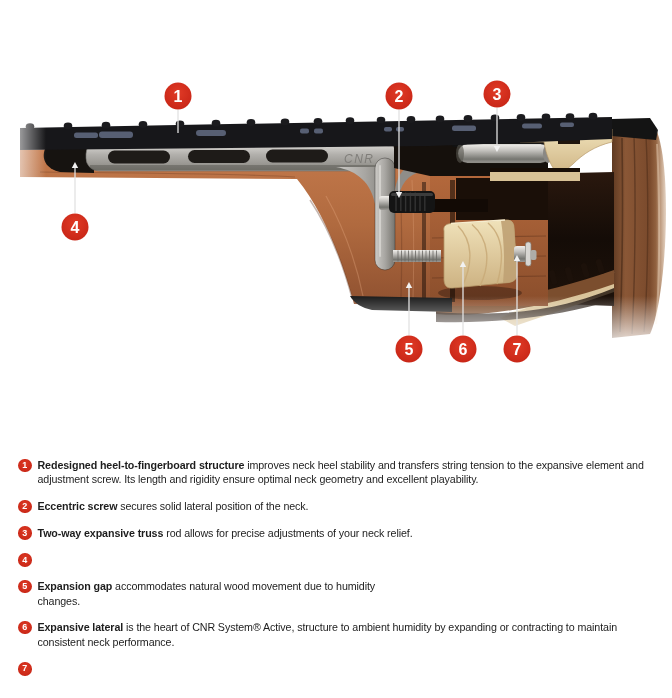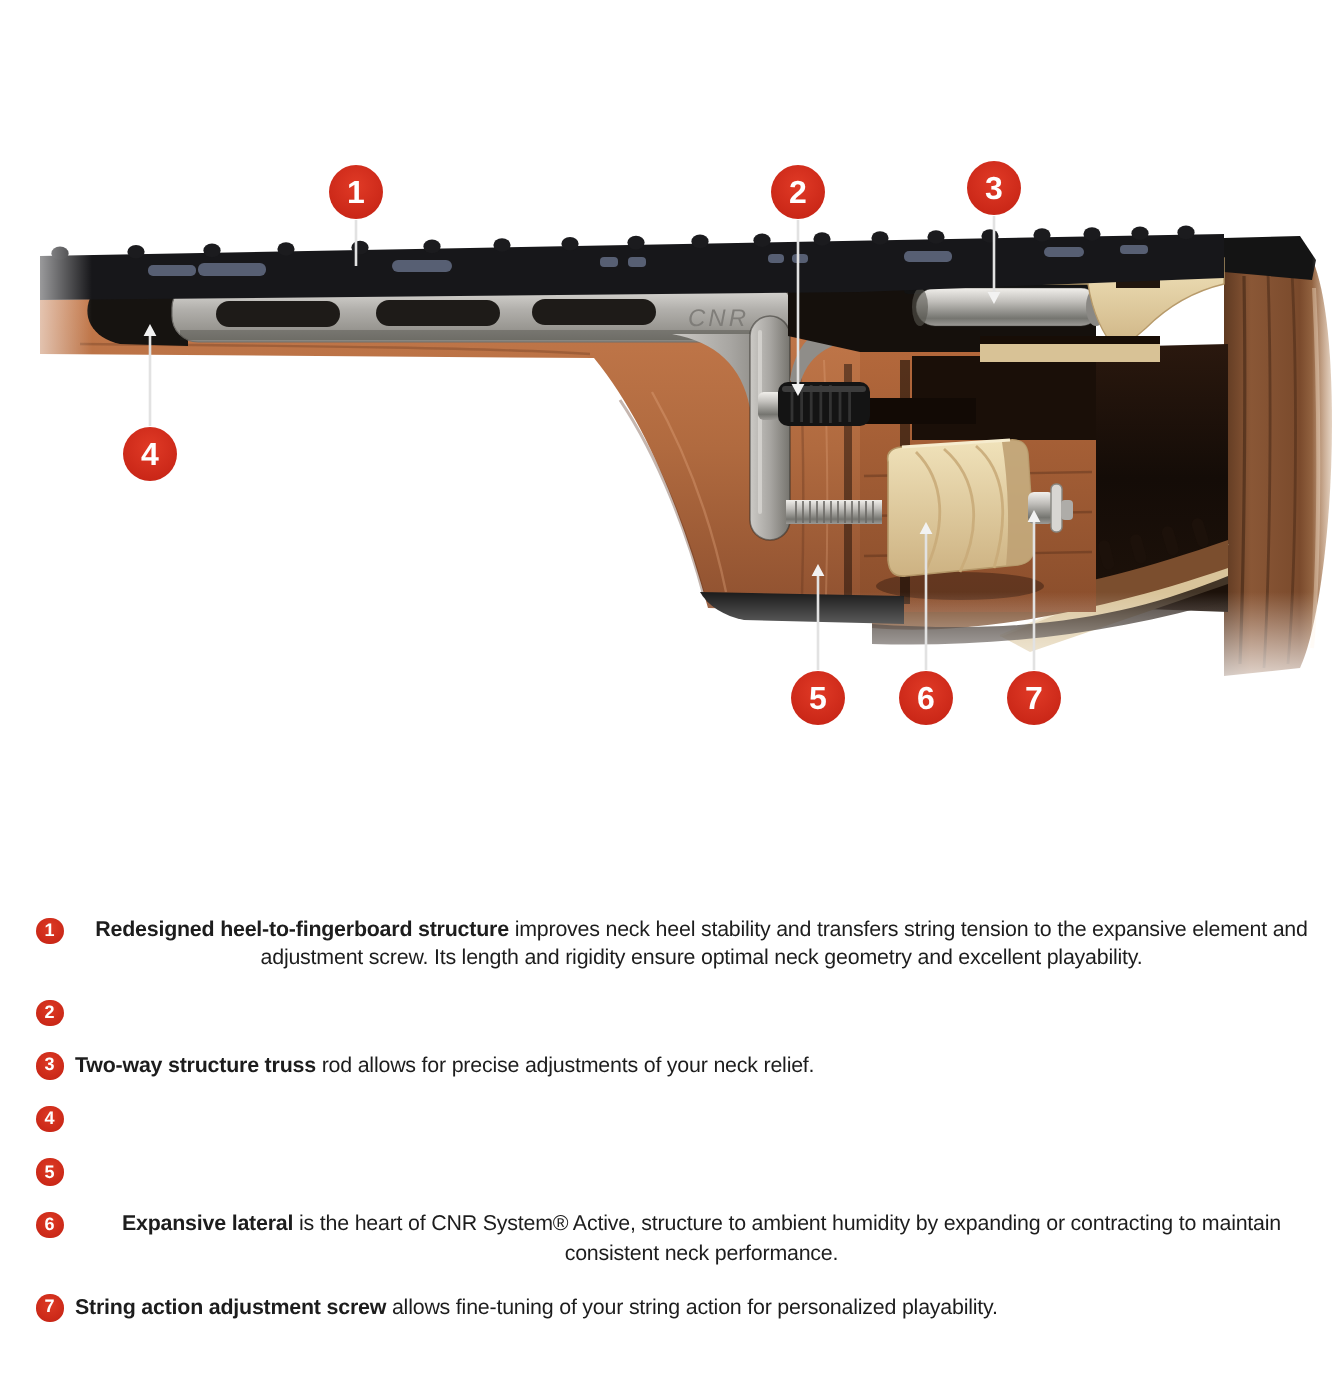--- a/index.html
+++ b/index.html
@@ -3,21 +3,21 @@
 <meta charset="utf-8">
 <style>
   html,body{margin:0;padding:0;background:#fff;}
   .page{position:relative;width:672px;height:698px;background:#fff;overflow:hidden;
         font-family:"Liberation Sans",sans-serif;color:#1d1d1d;}
   .diagram{position:relative;width:672px;height:450px;}
   .diagram svg{display:block;}
   .legend{padding:8px 8px 0 18px;}
   .legend-item{display:flex;align-items:flex-start;margin-bottom:12.5px;
                font-size:10.7px;line-height:1.34;letter-spacing:-0.1px;}
-  .legend-item p{margin:0;max-width:638px;text-align:center;}
+  .legend-item p{margin:0;max-width:638px;}
   .legend-item .desc{white-space:pre-line;}
   .badge{flex:0 0 auto;width:13.5px;height:13.5px;border-radius:50%;
          background:radial-gradient(circle at 50% 38%,#dd3a24,#c32113);
          color:#fff;font-size:9px;font-weight:700;line-height:1;
          display:flex;align-items:center;justify-content:center;
          margin:0.5px 6px 0 0;}
   .cnum{fill:#fff;font-family:"Liberation Sans",sans-serif;font-size:16px;font-weight:700;text-anchor:middle;}
   .emboss{fill:#7e7c78;font-family:"Liberation Sans",sans-serif;font-size:12px;font-style:italic;letter-spacing:1.5px;opacity:.95;}
 </style>
 </head>
@@ -286,34 +286,36 @@
     </svg>
   </div>
 
   <div class="legend">
     <div class="legend-item">
       <span class="badge">1</span>
       <p><b>Redesigned heel-to-fingerboard structure</b> <span class="desc">improves neck heel stability and transfers string tension to the expansive element and adjustment screw. Its length and rigidity ensure optimal neck geometry and excellent playability.</span></p>
     </div>
     <div class="legend-item">
       <span class="badge">2</span>
+      <p><b>Eccentric screw</b> <span class="desc">secures solid lateral position of the neck.</span></p>
     </div>
     <div class="legend-item">
       <span class="badge">3</span>
-      <p><b>Two-way structure truss</b> <span class="desc">rod allows for precise adjustments of your neck relief.</span></p>
+      <p><b>Two-way expansive truss</b> <span class="desc">rod allows for precise adjustments of your neck relief.</span></p>
     </div>
     <div class="legend-item">
       <span class="badge">4</span>
     </div>
     <div class="legend-item">
       <span class="badge">5</span>
+      <p><b>Expansion gap</b> <span class="desc">accommodates natural wood movement due to humidity
+changes.</span></p>
     </div>
     <div class="legend-item">
       <span class="badge">6</span>
       <p><b>Expansive lateral</b> <span class="desc">is the heart of CNR System® Active, structure to ambient humidity by expanding or contracting to maintain consistent neck performance.</span></p>
     </div>
     <div class="legend-item">
       <span class="badge">7</span>
-      <p><b>String action adjustment screw</b> <span class="desc">allows fine-tuning of your string action for personalized playability.</span></p>
     </div>
   </div>
 
 </div>
 
 </body></html>

